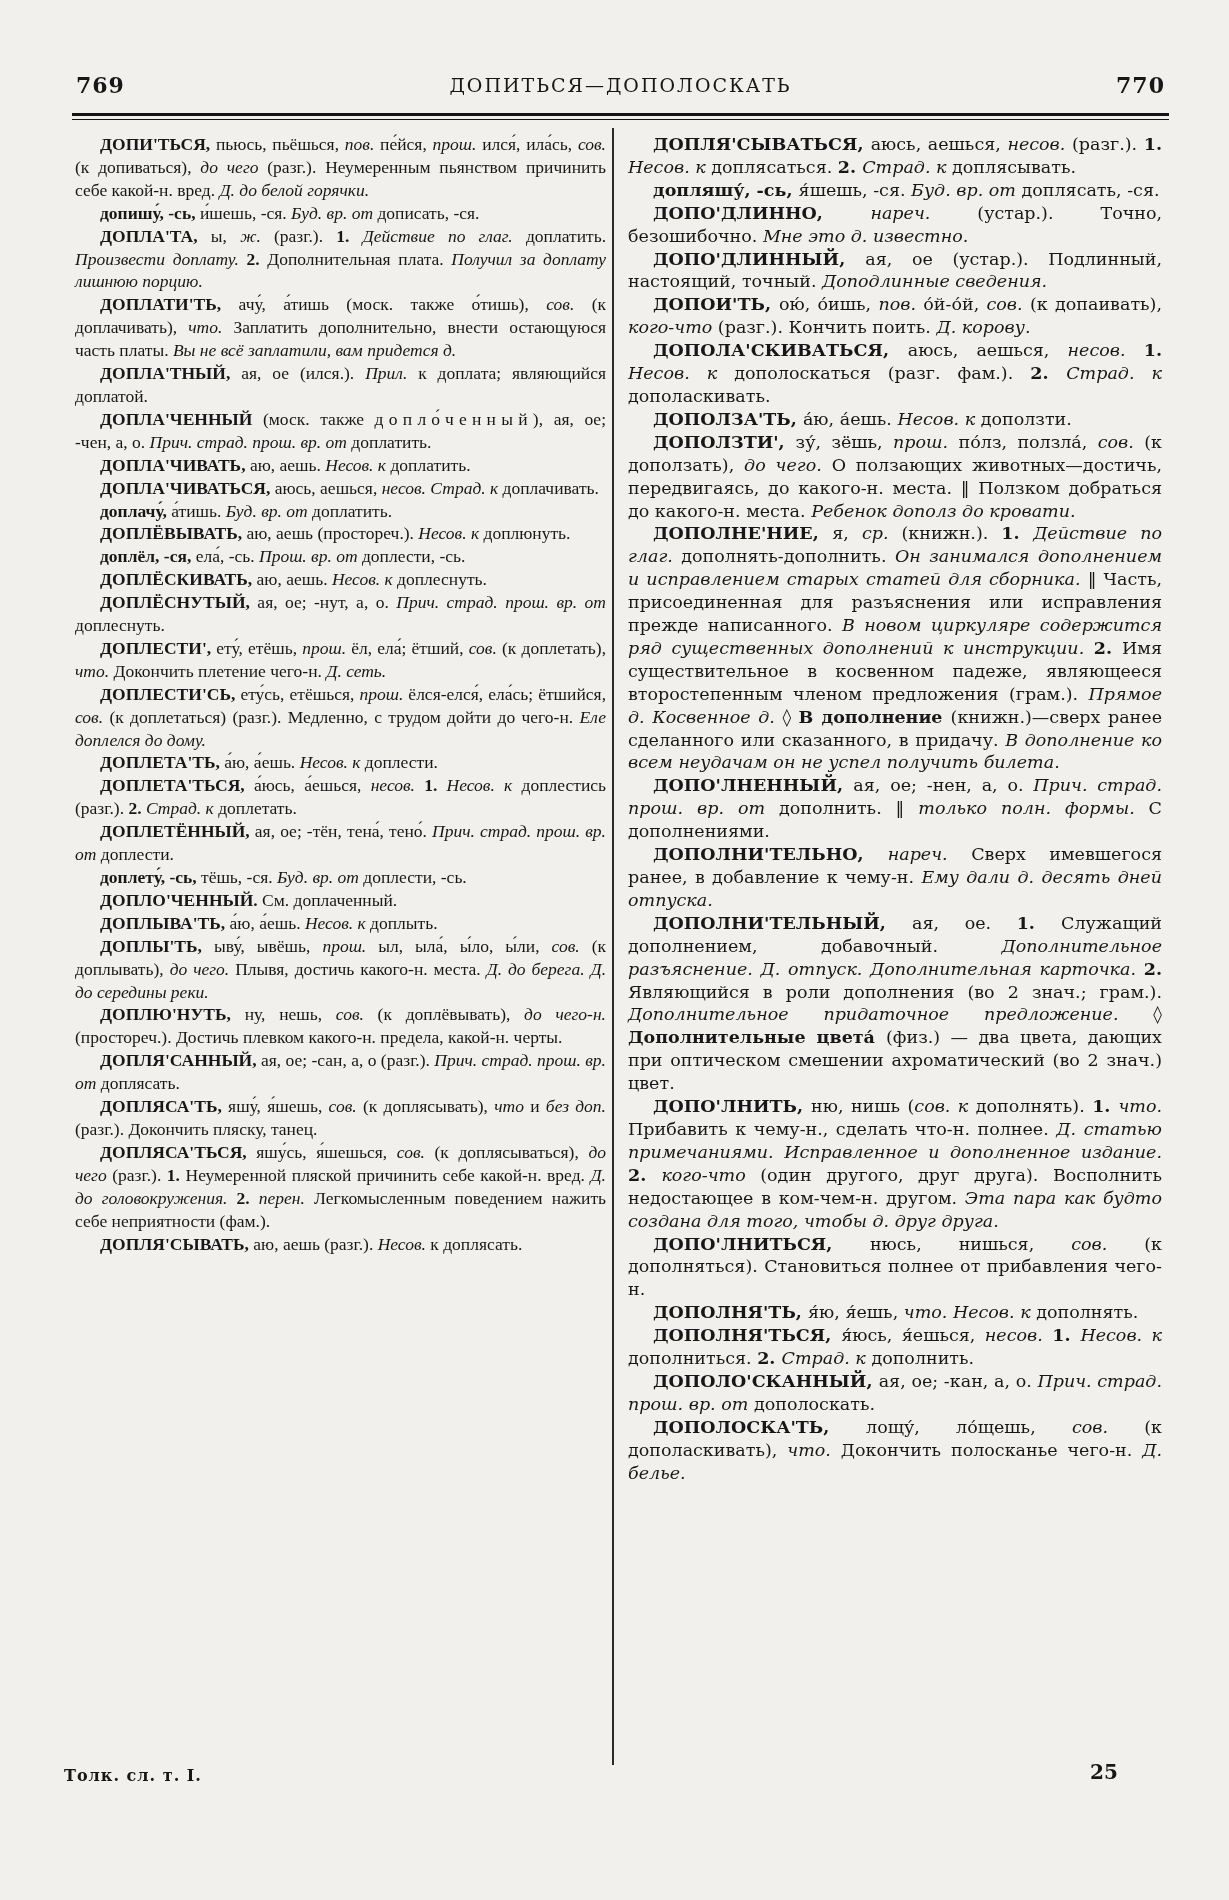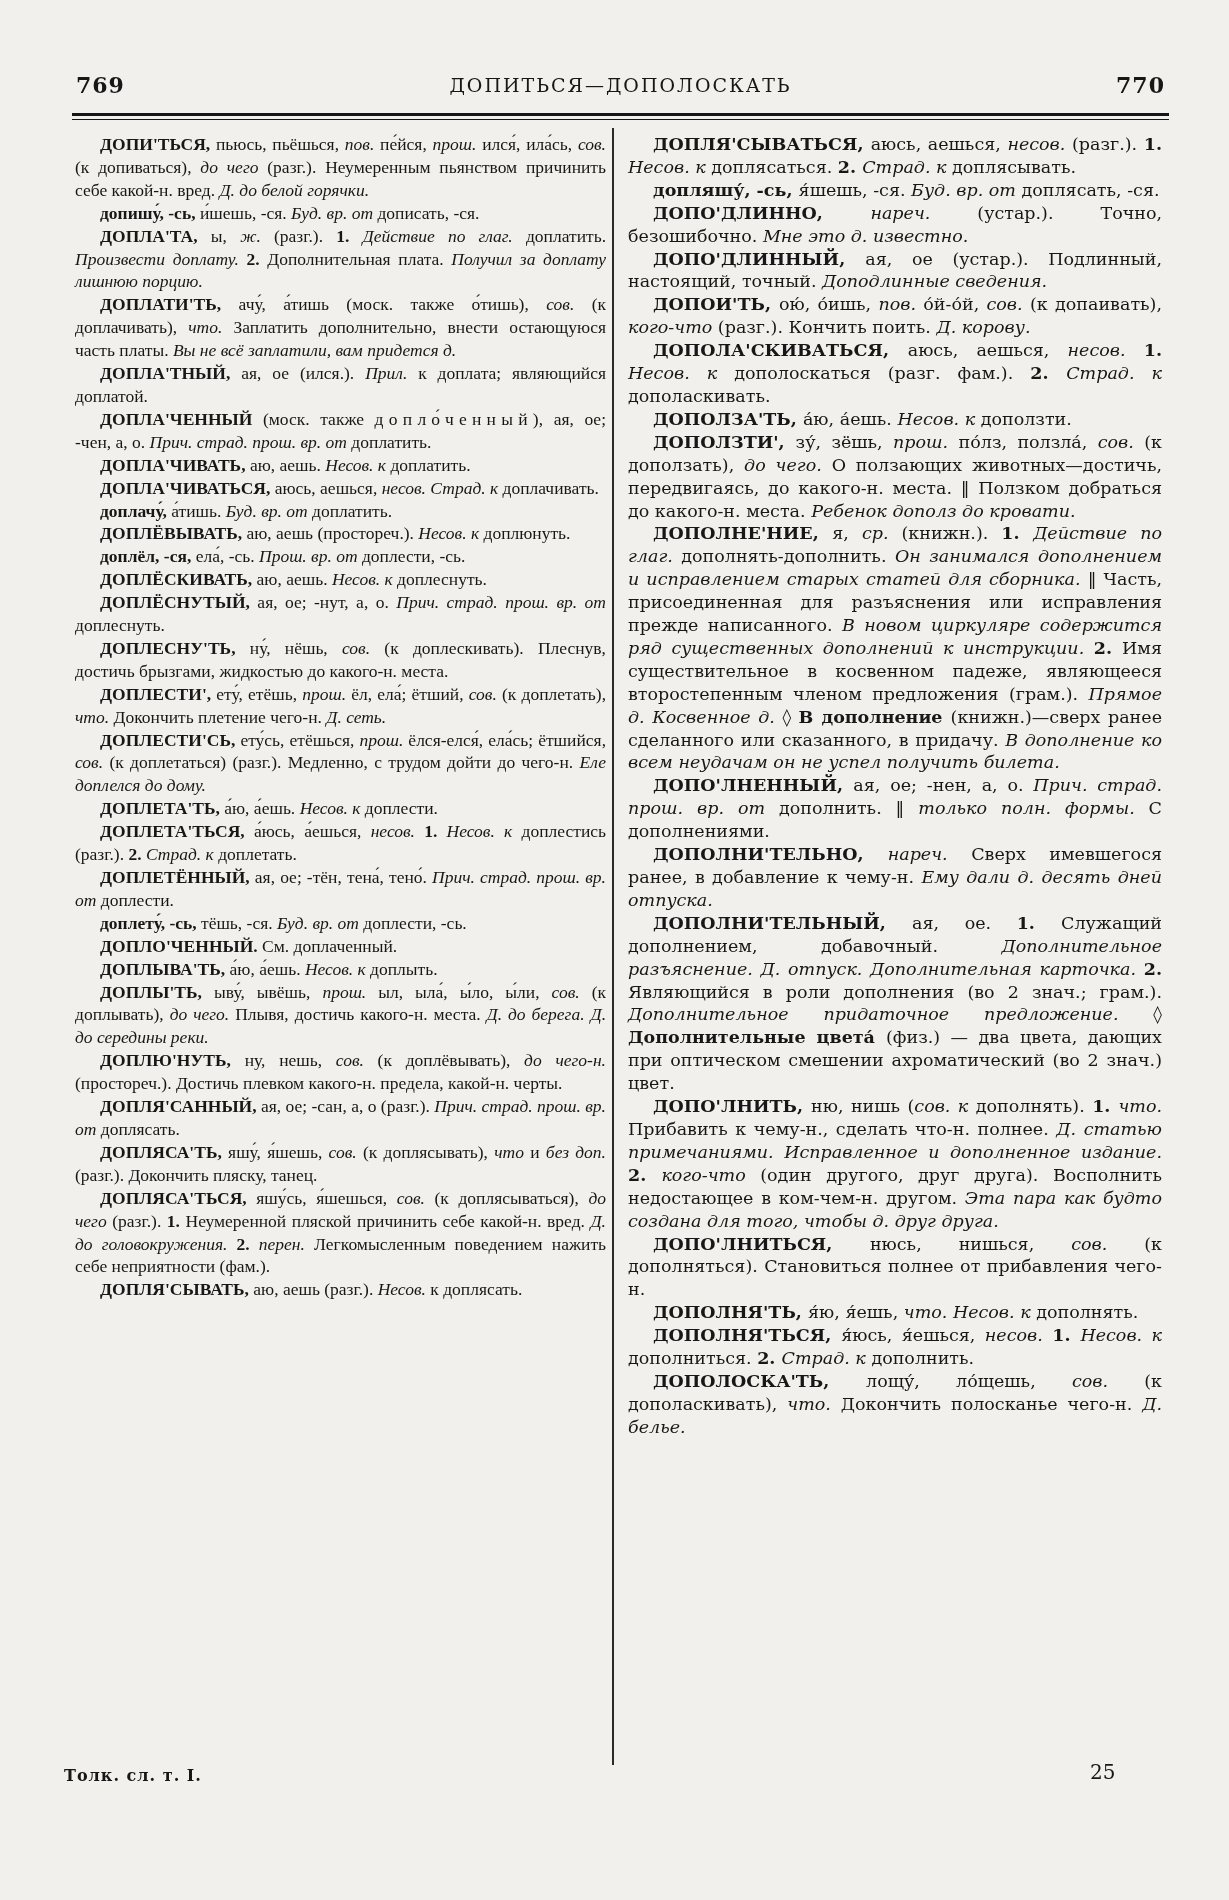--- a/index.html
+++ b/index.html
@@ -33,21 +33,21 @@
   .seg-b{font-weight:bold;}
   .seg-i{font-style:italic;}
   .seg-n{}
   .seg-g{letter-spacing:0.30em;}
   .footer-note{
     position:absolute;left:64px;top:1766px;
     font-weight:bold;font-size:16px;letter-spacing:1px;
   }
   .footer-sig{
     position:absolute;left:1090px;top:1760px;
-    font-weight:normal;font-size:20px;
+    font-weight:bold;font-size:20px;
   }
 </style>
 </head>
 <body>
 
 <div>
 
   <div class="page-header">
     <span class="page-num">769</span>
     <span class="running-head">ДОПИТЬСЯ—ДОПОЛОСКАТЬ</span>
@@ -63,21 +63,20 @@
       <p class="entry"><span class="seg-b">ДОПЛАТИ'ТЬ, </span><span class="seg-n">ачу́, а́тишь (моск. также о́тишь), </span><span class="seg-i">сов. </span><span class="seg-n">(к доплачивать), </span><span class="seg-i">что. </span><span class="seg-n">Заплатить дополнительно, внести остающуюся часть платы. </span><span class="seg-i">Вы не всё заплатили, вам придется д.</span></p>
       <p class="entry"><span class="seg-b">ДОПЛА'ТНЫЙ, </span><span class="seg-n">ая, ое (ился.). </span><span class="seg-i">Прил. </span><span class="seg-n">к доплата; являющийся доплатой.</span></p>
       <p class="entry"><span class="seg-b">ДОПЛА'ЧЕННЫЙ </span><span class="seg-n">(моск. также </span><span class="seg-g">допло́ченный</span><span class="seg-n">), ая, ое; -чен, а, о. </span><span class="seg-i">Прич. страд. прош. вр. от </span><span class="seg-n">доплатить.</span></p>
       <p class="entry"><span class="seg-b">ДОПЛА'ЧИВАТЬ, </span><span class="seg-n">аю, аешь. </span><span class="seg-i">Несов. к </span><span class="seg-n">доплатить.</span></p>
       <p class="entry"><span class="seg-b">ДОПЛА'ЧИВАТЬСЯ, </span><span class="seg-n">аюсь, аешься, </span><span class="seg-i">несов. Страд. к </span><span class="seg-n">доплачивать.</span></p>
       <p class="entry"><span class="seg-b">доплачу́, </span><span class="seg-n">а́тишь. </span><span class="seg-i">Буд. вр. от </span><span class="seg-n">доплатить.</span></p>
       <p class="entry"><span class="seg-b">ДОПЛЁВЫВАТЬ, </span><span class="seg-n">аю, аешь (простореч.). </span><span class="seg-i">Несов. к </span><span class="seg-n">доплюнуть.</span></p>
       <p class="entry"><span class="seg-b">доплёл, -ся, </span><span class="seg-n">ела́, -сь. </span><span class="seg-i">Прош. вр. от </span><span class="seg-n">доплести, -сь.</span></p>
       <p class="entry"><span class="seg-b">ДОПЛЁСКИВАТЬ, </span><span class="seg-n">аю, аешь. </span><span class="seg-i">Несов. к </span><span class="seg-n">доплеснуть.</span></p>
       <p class="entry"><span class="seg-b">ДОПЛЁСНУТЫЙ, </span><span class="seg-n">ая, ое; -нут, а, о. </span><span class="seg-i">Прич. страд. прош. вр. от </span><span class="seg-n">доплеснуть.</span></p>
-      <p class="entry"><span class="seg-b">ДОПЛЕСНУ'ТЬ, </span><span class="seg-n">ну́, нёшь, </span><span class="seg-i">сов. </span><span class="seg-n">(к доплескивать). Плеснув, достичь брызгами, жидкостью до какого-н. места.</span></p>
       <p class="entry"><span class="seg-b">ДОПЛЕСТИ', </span><span class="seg-n">ету́, етёшь, </span><span class="seg-i">прош. </span><span class="seg-n">ёл, ела́; ётший, </span><span class="seg-i">сов. </span><span class="seg-n">(к доплетать), </span><span class="seg-i">что. </span><span class="seg-n">Докончить плетение чего-н. </span><span class="seg-i">Д. сеть.</span></p>
       <p class="entry"><span class="seg-b">ДОПЛЕСТИ'СЬ, </span><span class="seg-n">ету́сь, етёшься, </span><span class="seg-i">прош. </span><span class="seg-n">ёлся-елся́, ела́сь; ётшийся, </span><span class="seg-i">сов. </span><span class="seg-n">(к доплетаться) (разг.). Медленно, с трудом дойти до чего-н. </span><span class="seg-i">Еле доплелся до дому.</span></p>
       <p class="entry"><span class="seg-b">ДОПЛЕТА'ТЬ, </span><span class="seg-n">а́ю, а́ешь. </span><span class="seg-i">Несов. к </span><span class="seg-n">доплести.</span></p>
       <p class="entry"><span class="seg-b">ДОПЛЕТА'ТЬСЯ, </span><span class="seg-n">а́юсь, а́ешься, </span><span class="seg-i">несов. </span><span class="seg-b">1. </span><span class="seg-i">Несов. к </span><span class="seg-n">доплестись (разг.). </span><span class="seg-b">2. </span><span class="seg-i">Страд. к </span><span class="seg-n">доплетать.</span></p>
       <p class="entry"><span class="seg-b">ДОПЛЕТЁННЫЙ, </span><span class="seg-n">ая, ое; -тён, тена́, тено́. </span><span class="seg-i">Прич. страд. прош. вр. от </span><span class="seg-n">доплести.</span></p>
       <p class="entry"><span class="seg-b">доплету́, -сь, </span><span class="seg-n">тёшь, -ся. </span><span class="seg-i">Буд. вр. от </span><span class="seg-n">доплести, -сь.</span></p>
       <p class="entry"><span class="seg-b">ДОПЛО'ЧЕННЫЙ. </span><span class="seg-n">См. доплаченный.</span></p>
       <p class="entry"><span class="seg-b">ДОПЛЫВА'ТЬ, </span><span class="seg-n">а́ю, а́ешь. </span><span class="seg-i">Несов. к </span><span class="seg-n">доплыть.</span></p>
       <p class="entry"><span class="seg-b">ДОПЛЫ'ТЬ, </span><span class="seg-n">ыву́, ывёшь, </span><span class="seg-i">прош. </span><span class="seg-n">ыл, ыла́, ы́ло, ы́ли, </span><span class="seg-i">сов. </span><span class="seg-n">(к доплывать), </span><span class="seg-i">до чего. </span><span class="seg-n">Плывя, достичь какого-н. места. </span><span class="seg-i">Д. до берега. Д. до середины реки.</span></p>
       <p class="entry"><span class="seg-b">ДОПЛЮ'НУТЬ, </span><span class="seg-n">ну, нешь, </span><span class="seg-i">сов. </span><span class="seg-n">(к доплёвывать), </span><span class="seg-i">до чего-н. </span><span class="seg-n">(простореч.). Достичь плевком какого-н. предела, какой-н. черты.</span></p>
@@ -99,20 +98,21 @@
       <p class="entry"><span class="seg-b">ДОПОЛЗА'ТЬ, </span><span class="seg-n">а́ю, а́ешь. </span><span class="seg-i">Несов. к </span><span class="seg-n">доползти.</span></p>
       <p class="entry"><span class="seg-b">ДОПОЛЗТИ', </span><span class="seg-n">зу́, зёшь, </span><span class="seg-i">прош. </span><span class="seg-n">по́лз, ползла́, </span><span class="seg-i">сов. </span><span class="seg-n">(к доползать), </span><span class="seg-i">до чего. </span><span class="seg-n">О ползающих животных—достичь, передвигаясь, до какого-н. места. ‖ Ползком добраться до какого-н. места. </span><span class="seg-i">Ребенок дополз до кровати.</span></p>
       <p class="entry"><span class="seg-b">ДОПОЛНЕ'НИЕ, </span><span class="seg-n">я, </span><span class="seg-i">ср. </span><span class="seg-n">(книжн.). </span><span class="seg-b">1. </span><span class="seg-i">Действие по глаг. </span><span class="seg-n">дополнять-дополнить. </span><span class="seg-i">Он занимался дополнением и исправлением старых статей для сборника. </span><span class="seg-n">‖ Часть, присоединенная для разъяснения или исправления прежде написанного. </span><span class="seg-i">В новом циркуляре содержится ряд существенных дополнений к инструкции. </span><span class="seg-b">2. </span><span class="seg-n">Имя существительное в косвенном падеже, являющееся второстепенным членом предложения (грам.). </span><span class="seg-i">Прямое д. Косвенное д. </span><span class="seg-n">◊ </span><span class="seg-b">В дополнение </span><span class="seg-n">(книжн.)—сверх ранее сделанного или сказанного, в придачу. </span><span class="seg-i">В дополнение ко всем неудачам он не успел получить билета.</span></p>
       <p class="entry"><span class="seg-b">ДОПО'ЛНЕННЫЙ, </span><span class="seg-n">ая, ое; -нен, а, о. </span><span class="seg-i">Прич. страд. прош. вр. от </span><span class="seg-n">дополнить. ‖ </span><span class="seg-i">только полн. формы. </span><span class="seg-n">С дополнениями.</span></p>
       <p class="entry"><span class="seg-b">ДОПОЛНИ'ТЕЛЬНО, </span><span class="seg-i">нареч. </span><span class="seg-n">Сверх имевшегося ранее, в добавление к чему-н. </span><span class="seg-i">Ему дали д. десять дней отпуска.</span></p>
       <p class="entry"><span class="seg-b">ДОПОЛНИ'ТЕЛЬНЫЙ, </span><span class="seg-n">ая, ое. </span><span class="seg-b">1. </span><span class="seg-n">Служащий дополнением, добавочный. </span><span class="seg-i">Дополнительное разъяснение. Д. отпуск. Дополнительная карточка. </span><span class="seg-b">2. </span><span class="seg-n">Являющийся в роли дополнения (во 2 знач.; грам.). </span><span class="seg-i">Дополнительное придаточное предложение. </span><span class="seg-n">◊ </span><span class="seg-b">Дополнительные цвета́ </span><span class="seg-n">(физ.) — два цвета, дающих при оптическом смешении ахроматический (во 2 знач.) цвет.</span></p>
       <p class="entry"><span class="seg-b">ДОПО'ЛНИТЬ, </span><span class="seg-n">ню, нишь (</span><span class="seg-i">сов. к </span><span class="seg-n">дополнять). </span><span class="seg-b">1. </span><span class="seg-i">что. </span><span class="seg-n">Прибавить к чему-н., сделать что-н. полнее. </span><span class="seg-i">Д. статью примечаниями. Исправленное и дополненное издание. </span><span class="seg-b">2. </span><span class="seg-i">кого-что </span><span class="seg-n">(один другого, друг друга). Восполнить недостающее в ком-чем-н. другом. </span><span class="seg-i">Эта пара как будто создана для того, чтобы д. друг друга.</span></p>
       <p class="entry"><span class="seg-b">ДОПО'ЛНИТЬСЯ, </span><span class="seg-n">нюсь, нишься, </span><span class="seg-i">сов. </span><span class="seg-n">(к дополняться). Становиться полнее от прибавления чего-н.</span></p>
       <p class="entry"><span class="seg-b">ДОПОЛНЯ'ТЬ, </span><span class="seg-n">я́ю, я́ешь, </span><span class="seg-i">что. Несов. к </span><span class="seg-n">дополнять.</span></p>
       <p class="entry"><span class="seg-b">ДОПОЛНЯ'ТЬСЯ, </span><span class="seg-n">я́юсь, я́ешься, </span><span class="seg-i">несов. </span><span class="seg-b">1. </span><span class="seg-i">Несов. к </span><span class="seg-n">дополниться. </span><span class="seg-b">2. </span><span class="seg-i">Страд. к </span><span class="seg-n">дополнить.</span></p>
+      <p class="entry"><span class="seg-b">ДОПОЛО'СКАННЫЙ, </span><span class="seg-n">ая, ое; -кан, а, о. </span><span class="seg-i">Прич. страд. прош. вр. от </span><span class="seg-n">дополоскать.</span></p>
       <p class="entry"><span class="seg-b">ДОПОЛОСКА'ТЬ, </span><span class="seg-n">лощу́, ло́щешь, </span><span class="seg-i">сов. </span><span class="seg-n">(к дополаскивать), </span><span class="seg-i">что. </span><span class="seg-n">Докончить полосканье чего-н. </span><span class="seg-i">Д. белье.</span></p>
     </div>
 
   <div class="footer-note">Толк. сл. т. I.</div>
 
   <div class="footer-sig">25</div>
 
 </div>
 
 </body></html>

